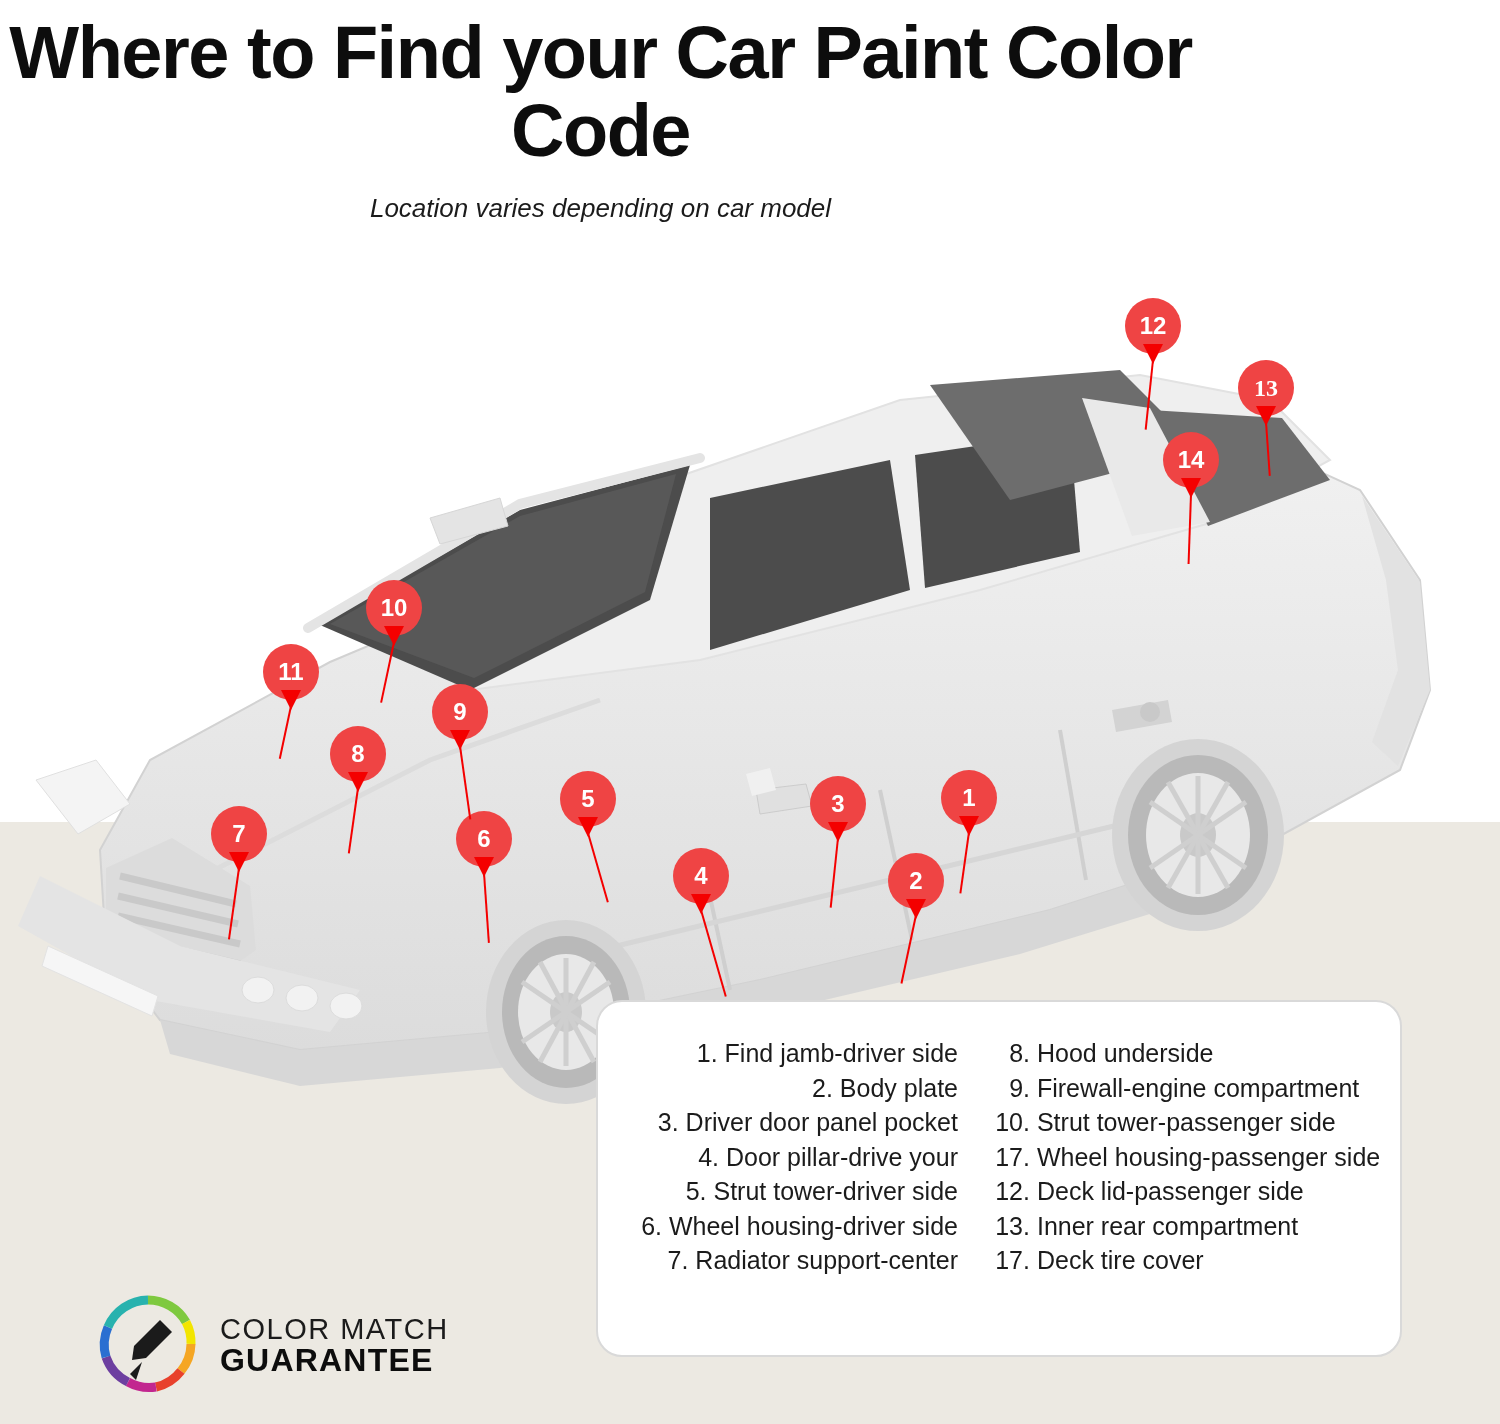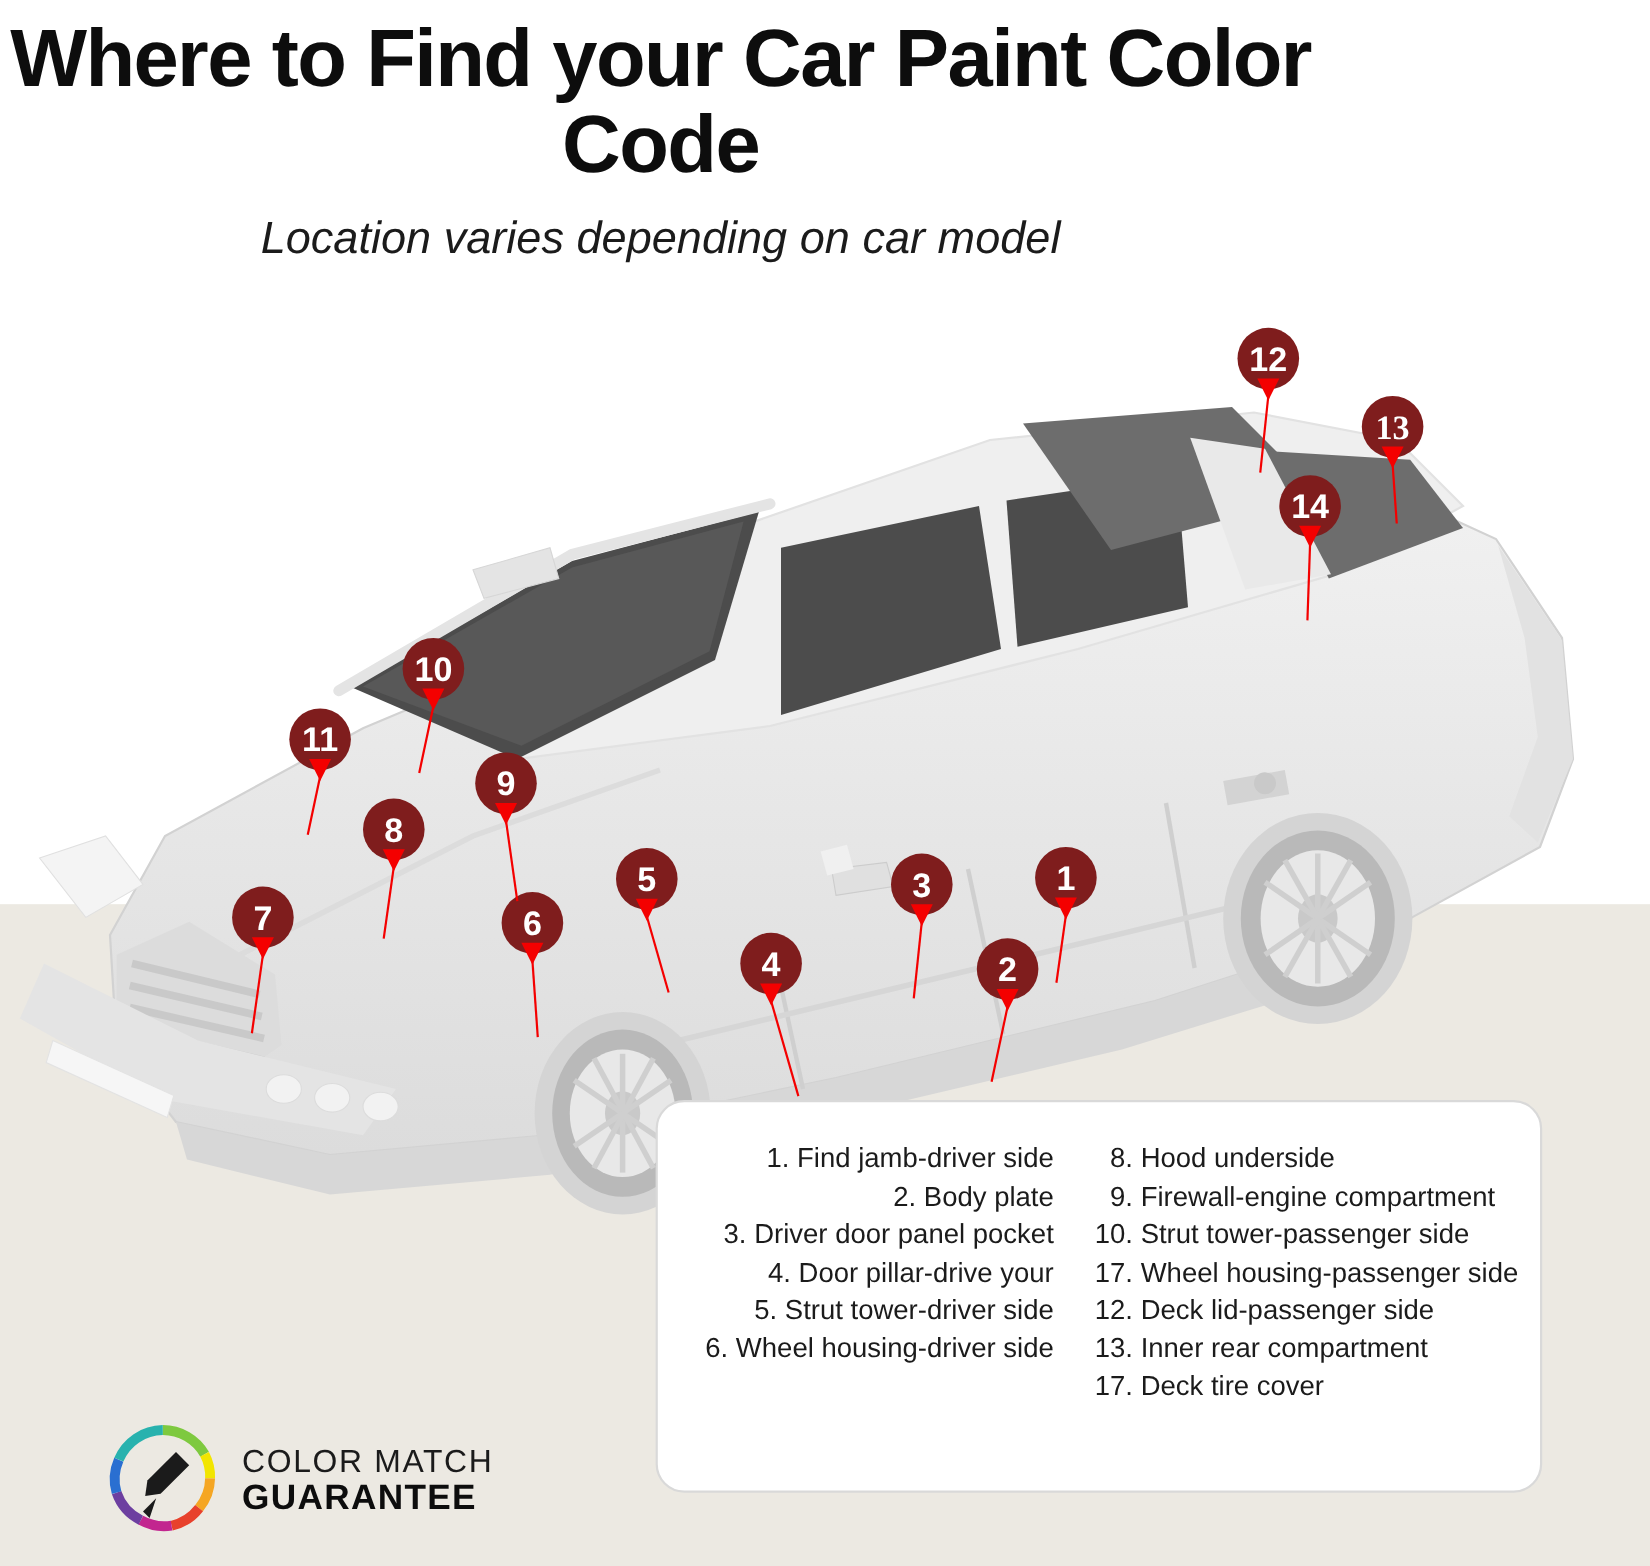--- a/index.html
+++ b/index.html
@@ -28,21 +28,21 @@
     padding-top: 14px;
     font-size: 74px;
     line-height: 1.06;
     font-weight: 800;
     letter-spacing: -1.5px;
     color: #0d0d0d;
   }
   #subtitle {
     margin: 0;
     padding-top: 22px;
-    font-size: 41px;
+    font-size: 26px;
     font-style: italic;
     color: #1b1b1b;
     font-weight: 400;
   }
 
   
   #ground {
     position: absolute;
     left: 0;
     top: 822px;
@@ -71,23 +71,23 @@
     width: 56px;
     height: 70px;
     z-index: 20;
   }
   .pin .bubble {
     position: absolute;
     top: 0; left: 0;
     width: 56px;
     height: 56px;
     border-radius: 50%;
-    background: #7f1d1d;
+    background: #ef4444;
     color: #ffffff;
-    font-size: 31px;
+    font-size: 24px;
     font-weight: 600;
     display: flex;
     align-items: center;
     justify-content: center;
     line-height: 1;
   }
   .pin .tail {
     position: absolute;
     top: 46px;
     left: 18px;
@@ -381,20 +381,24 @@
         <span class="num">4.</span>
         <span>Door pillar-drive your</span>
       </div>
       <div class="legend-item">
         <span class="num">5.</span>
         <span>Strut tower-driver side</span>
       </div>
       <div class="legend-item">
         <span class="num">6.</span>
         <span>Wheel housing-driver side</span>
+      </div>
+      <div class="legend-item">
+        <span class="num">7.</span>
+        <span>Radiator support-center</span>
       </div>
     </div>
 
     <div class="legend-col right">
       <div class="legend-item">
         <span class="num">8.</span>
         <span>Hood underside</span>
       </div>
       <div class="legend-item">
         <span class="num">9.</span>

